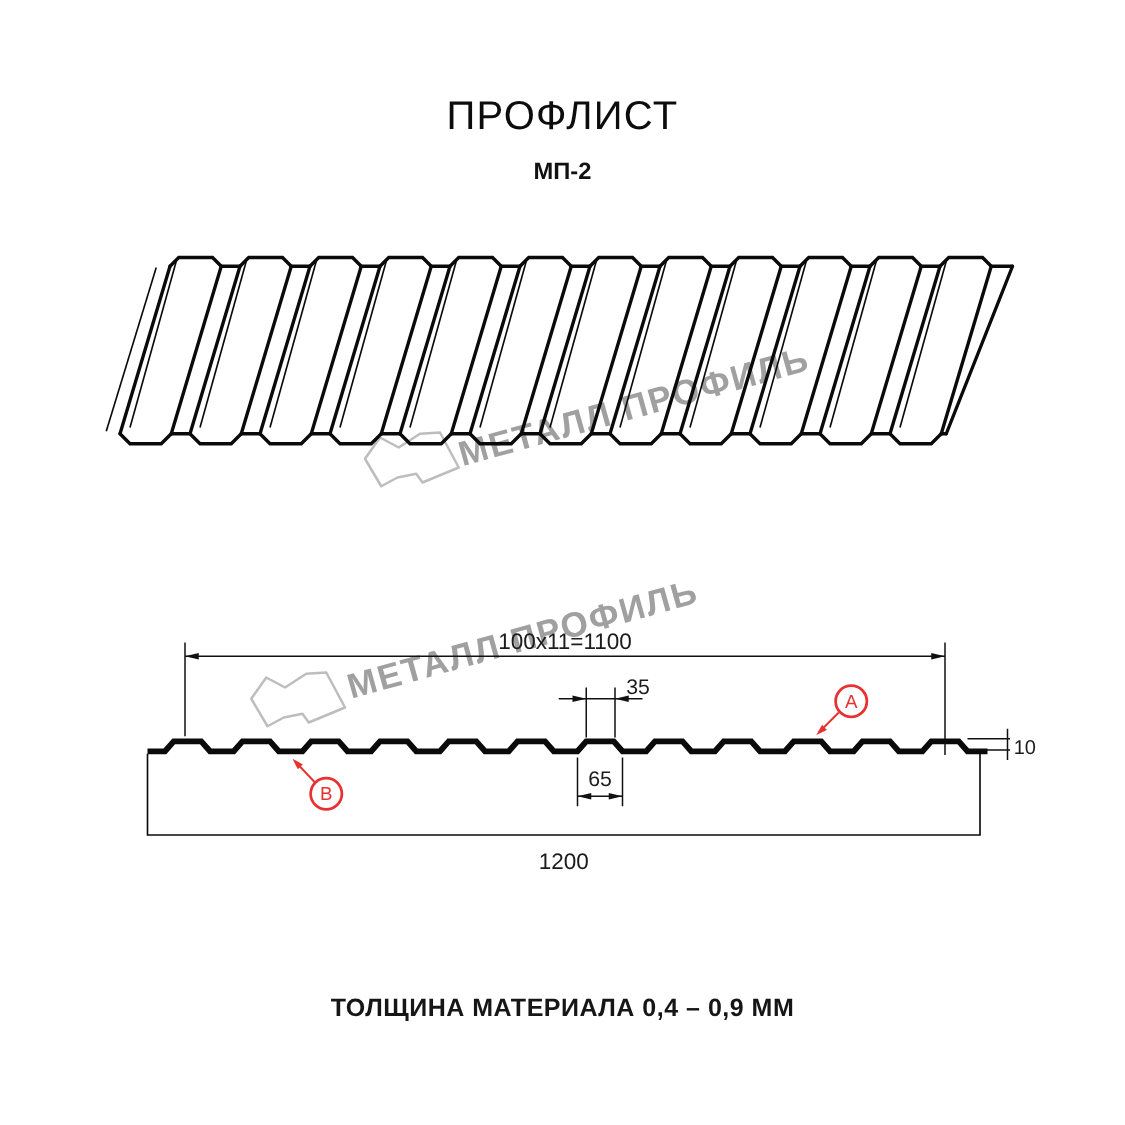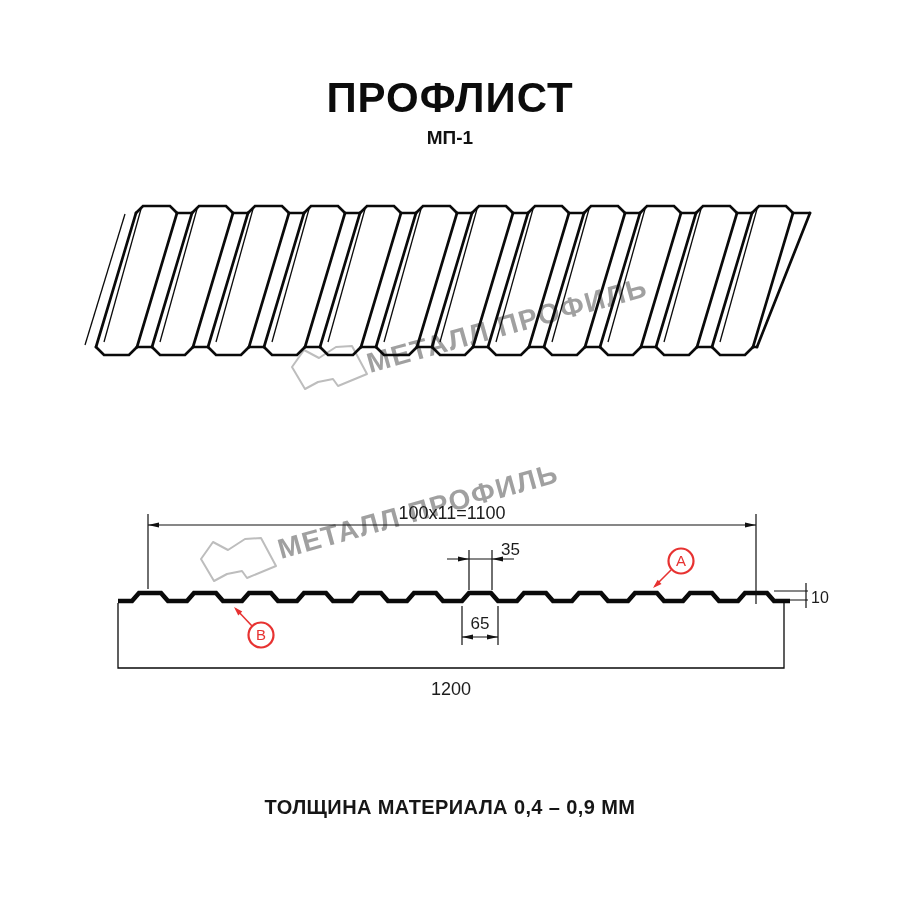--- a/index.html
+++ b/index.html
@@ -2,21 +2,21 @@
 <html><head>
 <meta charset="utf-8">
 <style>
   html,body{margin:0;padding:0;}
   body{
     width:900px;height:900px;position:relative;background:#ffffff;
     font-family:"Liberation Sans", sans-serif;overflow:hidden;
   }
   .page-title{
     position:absolute;left:0;right:0;top:74px;text-align:center;
-    font-size:42px;font-weight:700;letter-spacing:1px;color:#0c0c0c;
+    font-size:32px;font-weight:400;letter-spacing:1px;color:#0c0c0c;
   }
   .page-subtitle{
     position:absolute;left:0;right:0;top:127px;text-align:center;
     font-size:19px;font-weight:600;color:#111;
   }
   .thickness-note{
     position:absolute;left:0;right:0;top:796px;text-align:center;
     font-size:20px;font-weight:600;letter-spacing:0.4px;color:#161616;
   }
   svg.drawing{position:absolute;left:0;top:0;}
@@ -29,21 +29,21 @@
   .wm-text{fill:#a0a0a0;font-family:"Liberation Sans",sans-serif;font-weight:700;font-size:28px;letter-spacing:1.5px;}
   .wm-logo{stroke:#bdbdbd;stroke-width:2;fill:none;stroke-linejoin:round;}
   .red-stroke{stroke:#e73231;fill:none;}
   .red-fill{fill:#e73231;stroke:none;}
   .callout-letter{fill:#e73231;font-size:15px;font-family:"Liberation Sans",sans-serif;}
 </style>
 </head>
 <body>
 
 <div class="page-title">ПРОФЛИСТ</div>
-<div class="page-subtitle">МП-1</div>
+<div class="page-subtitle">МП-2</div>
 
 <svg class="drawing" width="900" height="900" viewBox="0 0 900 900">
   <defs>
     <g id="rib">
       <path class="thick" d="M0,347 L8,355 L33,355 L41,347"></path>
       <path class="thick" d="M0,347 L40,213"></path>
       <path class="thick" d="M41,347 L81,213"></path>
       <path class="thick" d="M40,213 L47,206 L74,206 L81,213"></path>
       <path class="thin" d="M45,209 L8,342"></path>
     </g>

